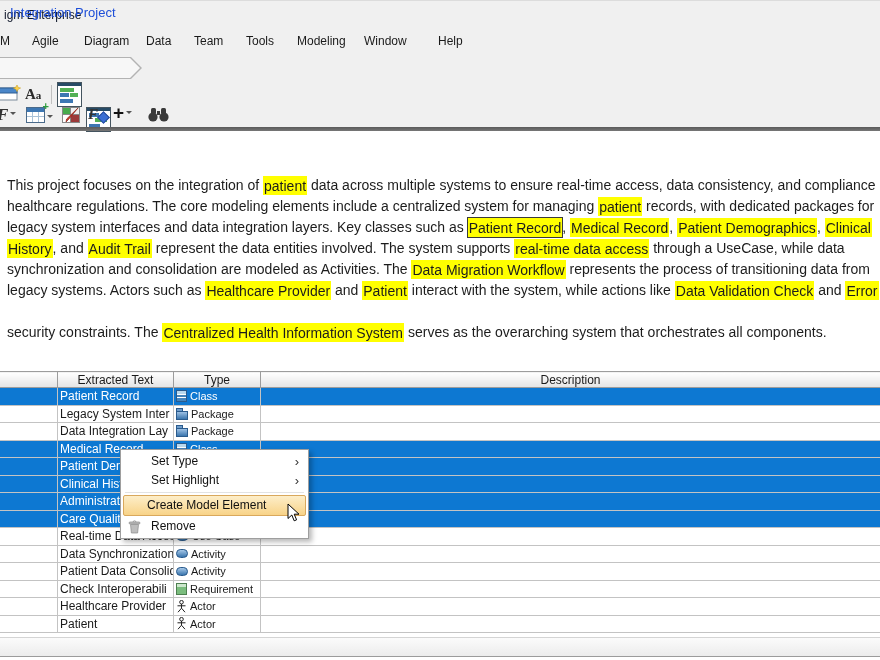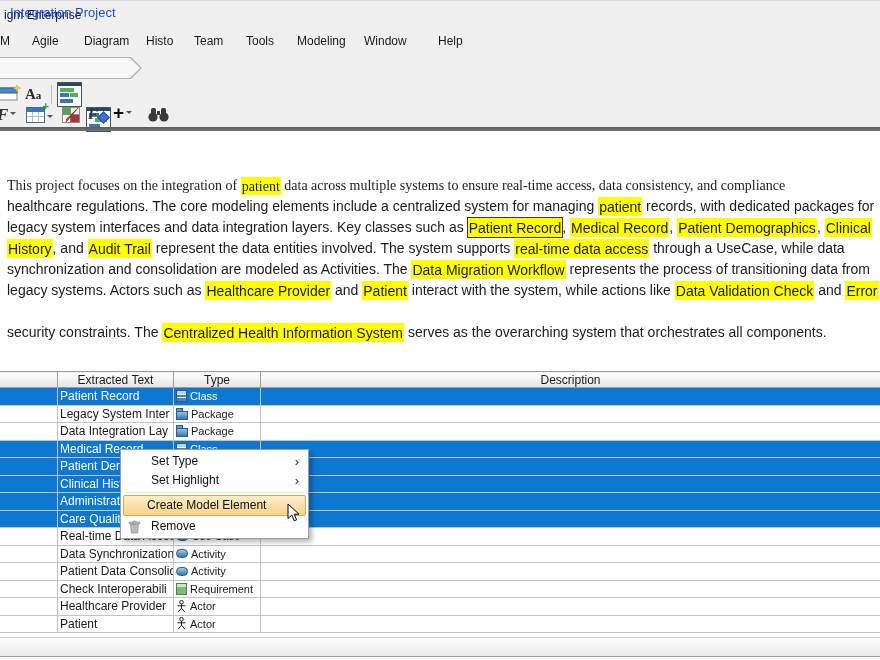--- a/index.html
+++ b/index.html
@@ -73,21 +73,21 @@
 </style>
 </head>
 <body>
 
 <div class="chrome">
   <div class="titlebar">igm Enterprise</div>
   <div class="menubar">
     <span>M</span>
     <span>Agile</span>
     <span>Diagram</span>
-    <span>Histo</span>
+    <span>Data</span>
     <span>Team</span>
     <span>Tools</span>
     <span>Modeling</span>
     <span>Window</span>
     <span>Help</span>
   </div>
 
   <div class="tab-outer">
     <div class="tab-inner"></div>
   </div>
@@ -148,21 +148,21 @@
       <rect x="13" y="0" width="5" height="6" rx="1.5" fill="#3a3a3a"></rect>
       <rect x="9" y="3" width="3" height="4" fill="#3a3a3a"></rect>
       <circle cx="5" cy="9" r="4.6" fill="#3a3a3a"></circle>
       <circle cx="16" cy="9" r="4.6" fill="#3a3a3a"></circle>
     </svg>
   </div>
 </div>
 <div class="dark-sep"></div>
 
 <div id="analysis-text" style="position:absolute;left:0;top:175px;width:880px;height:185px;">
-    <div class="para-line" style="top: 0px; font-family: Liberation Serif, serif;"><span>This project focuses on the integration of </span><span class="hl">patient</span><span> data across multiple systems to ensure real-time access, data consistency, and compliance</span></div>
+    <div class="para-line" style="top: 0px;"><span>This project focuses on the integration of </span><span class="hl">patient</span><span> data across multiple systems to ensure real-time access, data consistency, and compliance</span></div>
     <div class="para-line" style="top: 21px;"><span>healthcare regulations. The core modeling elements include a centralized system for managing </span><span class="hl">patient</span><span> records, with dedicated packages for</span></div>
     <div class="para-line" style="top: 42px;"><span>legacy system interfaces and data integration layers. Key classes such as </span><span class="hl boxed">Patient Record</span><span>, </span><span class="hl">Medical Record</span><span>, </span><span class="hl">Patient Demographics</span><span>, </span><span class="hl">Clinical</span></div>
     <div class="para-line" style="top: 84px;"><span>synchronization and consolidation are modeled as Activities. The </span><span class="hl">Data Migration Workflow</span><span> represents the process of transitioning data from</span></div>
     <div class="para-line" style="top: 63px;"><span class="hl">History</span><span>, and </span><span class="hl">Audit Trail</span><span> represent the data entities involved. The system supports </span><span class="hl">real-time data access</span><span> through a UseCase, while data</span></div>
     <div class="para-line" style="top: 105px;"><span>legacy systems. Actors such as </span><span class="hl">Healthcare Provider</span><span> and </span><span class="hl">Patient</span><span> interact with the system, while actions like </span><span class="hl">Data Validation Check</span><span> and </span><span class="hl">Error</span></div>
     <div class="para-line" style="top: 147px;"><span>security constraints. The </span><span class="hl">Centralized Health Information System</span><span> serves as the overarching system that orchestrates all components.</span></div>
   </div>
 
 <table class="cands">
   <colgroup>

